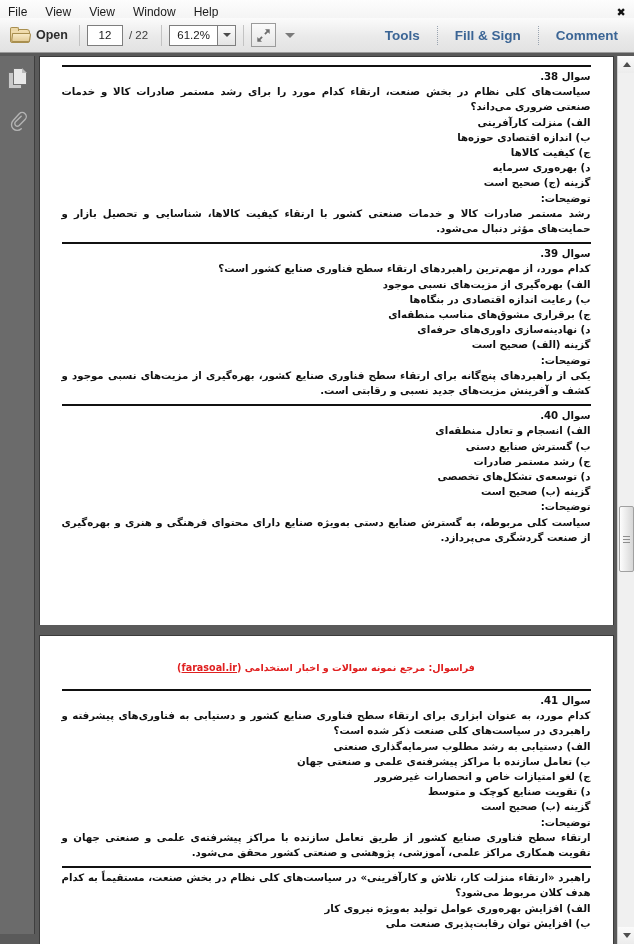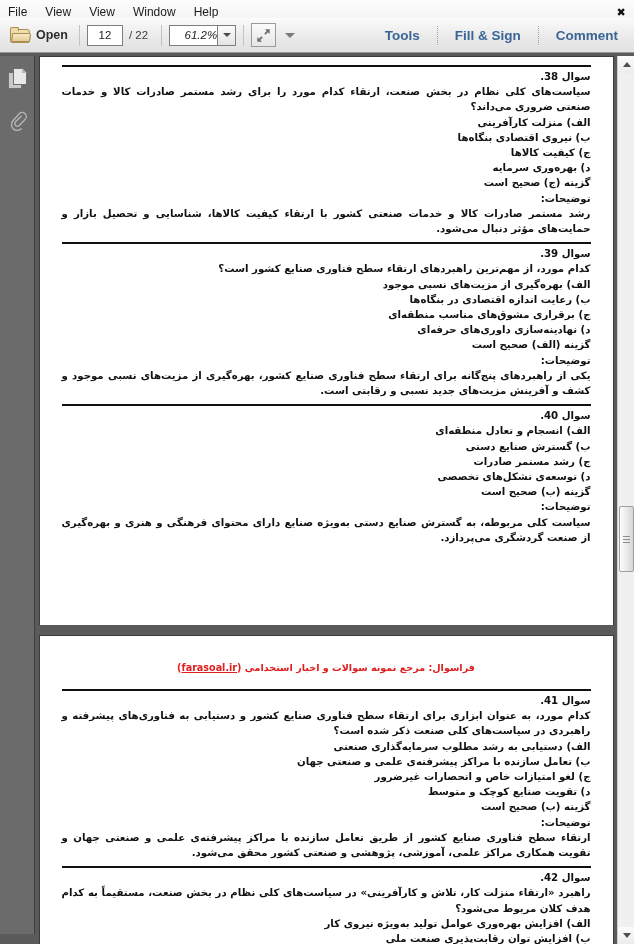--- a/index.html
+++ b/index.html
@@ -61,21 +61,21 @@
 
   .pagebox{
     width:36px; height:21px; background:#fff; border:1px solid #7e7e7e;
     font-size:11.5px; color:#1a1a1a; text-align:center; line-height:19px;
   }
   .pagetotal{ font-size:11.5px; color:#3c3c3c; margin:0 6px; white-space:nowrap; }
 
   .zoomwrap{ display:flex; align-items:center; }
   .zoombox{
     width:48px; height:21px; background:#fff; border:1px solid #7e7e7e; border-right:none;
-    font-size:11.5px; color:#1a1a1a; text-align:right; line-height:19px;font-style:italic;
+    font-size:11.5px; color:#1a1a1a; text-align:center; line-height:19px;
   }
   .zoomarrow{
     width:19px; height:21px; border:1px solid #7e7e7e;
     background:linear-gradient(#fcfcfc,#e4e4e4);
     display:flex; align-items:center; justify-content:center;
   }
   .caret-d{ width:0;height:0;border-left:4px solid transparent;border-right:4px solid transparent;border-top:4px solid #4a4a4a; }
 
   .fitbtn{
     width:25px; height:24px; border:1px solid #9b9b9b;
@@ -249,21 +249,21 @@
 
   <div class="viewer">
 
     <div class="page p-first">
       <div class="pagebody">
 
         <div class="hr first"></div>
         <div class="q-num">سوال 38.</div>
         <div class="q-just">سیاست‌های کلی نظام در بخش صنعت، ارتقاء کدام مورد را برای رشد مستمر صادرات کالا و خدمات صنعتی ضروری می‌داند؟</div>
         <div class="q-line">الف) منزلت کارآفرینی</div>
-        <div class="q-line">ب) نیروی اقتصادی بنگاه‌ها</div>
+        <div class="q-line">ب) اندازه اقتصادی حوزه‌ها</div>
         <div class="q-line">ج) کیفیت کالاها</div>
         <div class="q-line">د) بهره‌وری سرمایه</div>
         <div class="q-line">گزینه (ج) صحیح است</div>
         <div class="q-line">توضیحات:</div>
         <div class="q-just">رشد مستمر صادرات کالا و خدمات صنعتی کشور با ارتقاء کیفیت کالاها، شناسایی و تحصیل بازار و حمایت‌های مؤثر دنبال می‌شود.</div>
 
         <div class="hr"></div>
         <div class="q-num">سوال 39.</div>
         <div class="q-just">کدام مورد، از مهم‌ترین راهبردهای ارتقاء سطح فناوری صنایع کشور است؟</div>
         <div class="q-line">الف) بهره‌گیری از مزیت‌های نسبی موجود</div>
@@ -299,21 +299,20 @@
         <div class="q-just">کدام مورد، به عنوان ابزاری برای ارتقاء سطح فناوری صنایع کشور و دستیابی به فناوری‌های پیشرفته و راهبردی در سیاست‌های کلی صنعت ذکر شده است؟</div>
         <div class="q-line">الف) دستیابی به رشد مطلوب سرمایه‌گذاری صنعتی</div>
         <div class="q-line">ب) تعامل سازنده با مراکز پیشرفته‌ی علمی و صنعتی جهان</div>
         <div class="q-line">ج) لغو امتیازات خاص و انحصارات غیرضرور</div>
         <div class="q-line">د) تقویت صنایع کوچک و متوسط</div>
         <div class="q-line">گزینه (ب) صحیح است</div>
         <div class="q-line">توضیحات:</div>
         <div class="q-just">ارتقاء سطح فناوری صنایع کشور از طریق تعامل سازنده با مراکز پیشرفته‌ی علمی و صنعتی جهان و تقویت همکاری مراکز علمی، آموزشی، پژوهشی و صنعتی کشور محقق می‌شود.</div>
 
         <div class="hr"></div>
-        <div class="q-num">سوال 42.</div>
         <div class="q-just">راهبرد «ارتقاء منزلت کار، تلاش و کارآفرینی» در سیاست‌های کلی نظام در بخش صنعت، مستقیماً به کدام هدف کلان مربوط می‌شود؟</div>
         <div class="q-line">الف) افزایش بهره‌وری عوامل تولید به‌ویژه نیروی کار</div>
         <div class="q-line">ب) افزایش توان رقابت‌پذیری صنعت ملی</div>
       </div>
     </div>
   </div>
 
   <div class="vscroll">
     <div class="vs-up">
       <span class="tri-u"></span>

